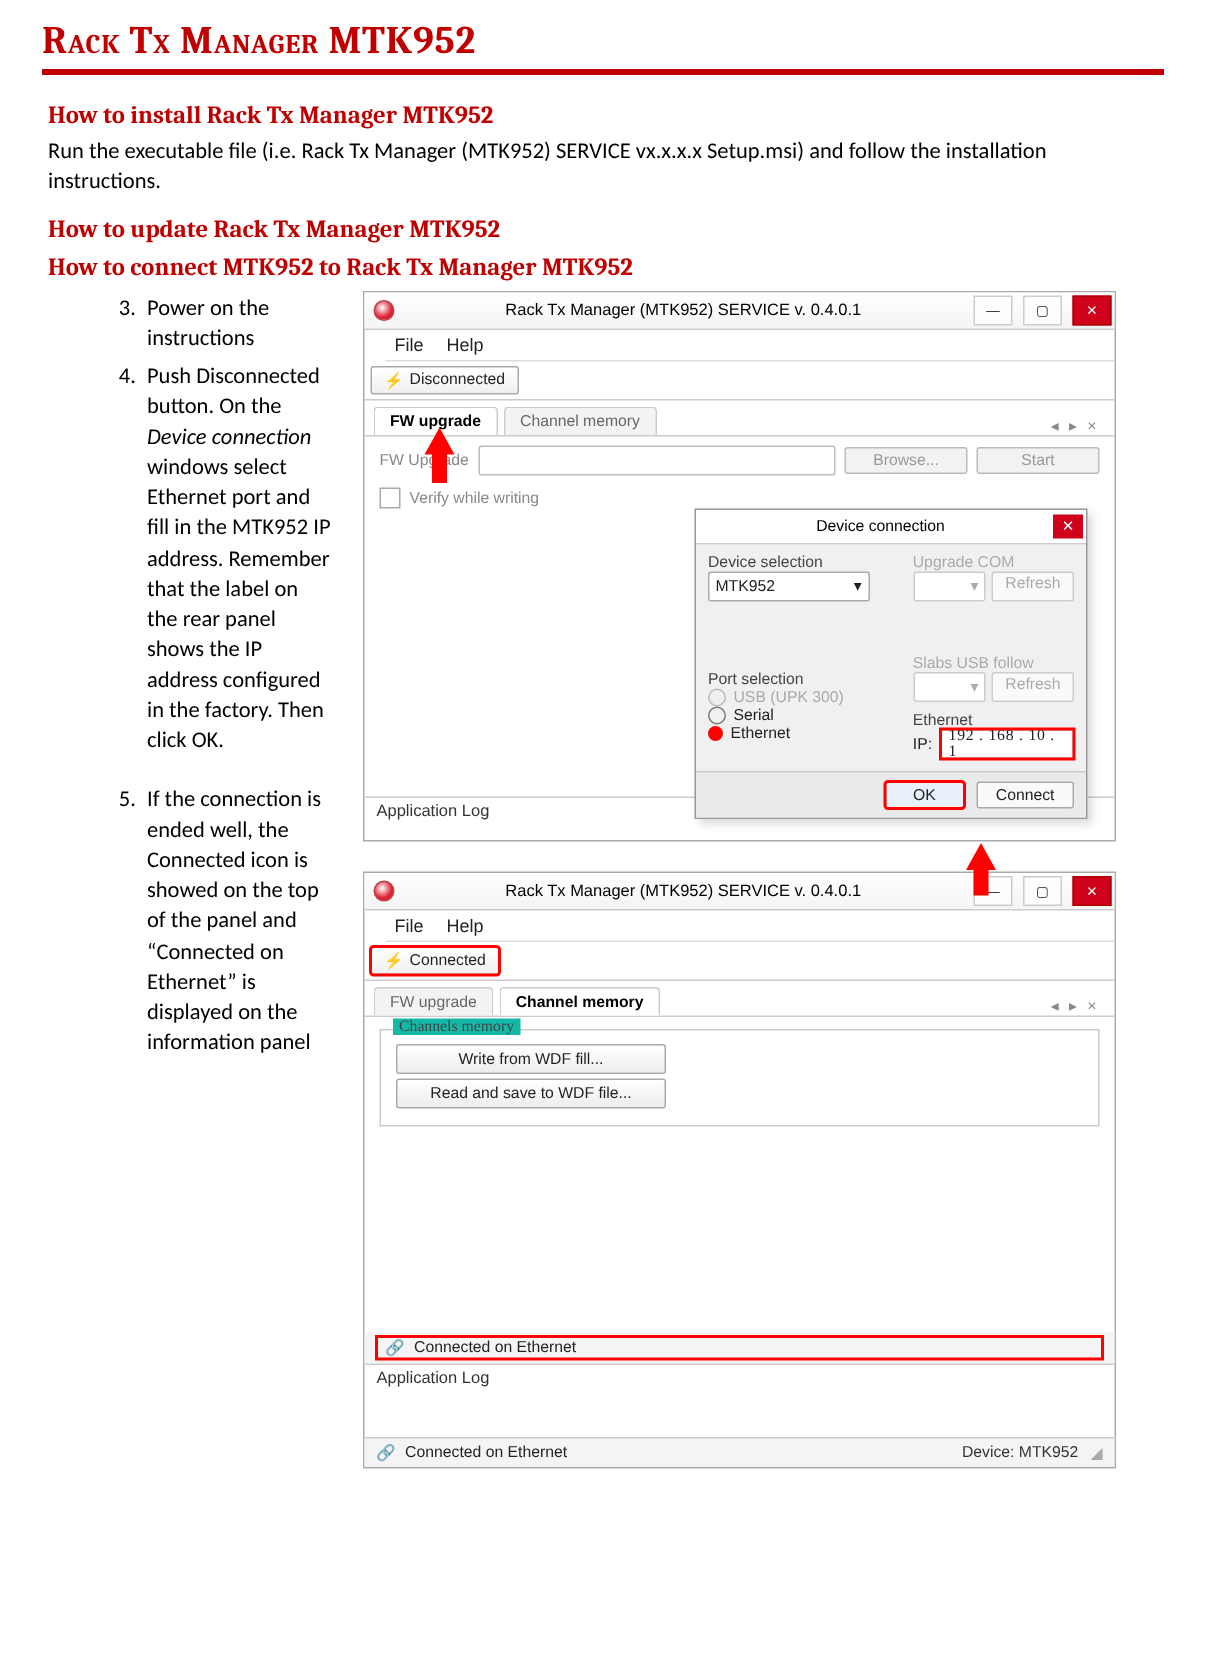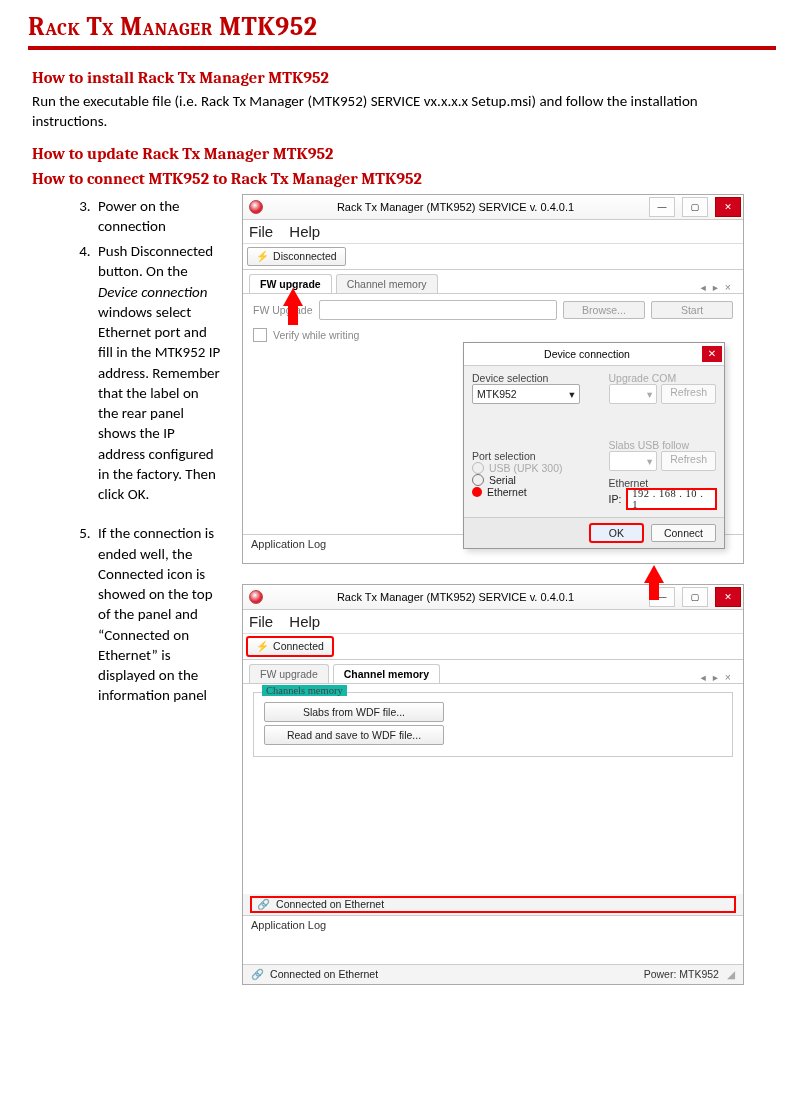--- a/index.html
+++ b/index.html
@@ -58,21 +58,21 @@
     gap: 6px;
   }
   .tb-icon {
     width: 12px; height: 12px; border-radius: 50%;
     background: radial-gradient(circle at 40% 35%, #fff, #d23 60%);
     border: 1px solid #b44;
   }
   .tb-title { flex: 1; text-align: center; font-size: 11px; color: #000; }
   .win-btn { width: 24px; height: 18px; display: inline-flex; align-items: center; justify-content: center; margin-left: 1px; font-size: 9px; border: 1px solid #ccc; background: #fdfdfd; }
   .win-close { background: #d0021b; color: #fff; border-color: #a00; }
-  .menubar { padding: 3px 6px; font-size: 15px; color: #222; border-bottom: 1px solid #ddd; }
+  .menubar { padding: 3px 6px; font-size: 12px; color: #222; border-bottom: 1px solid #ddd; margin-left: 14px; }
   .menubar span { margin-right: 12px; }
   .toolbar { padding: 3px 4px; border-bottom: 1px solid #ccc; }
   .conn-btn {
     display: inline-flex; align-items: center; gap: 4px;
     background: linear-gradient(#fff,#f0f0f0);
     border: 1px solid #a9a9a9; border-radius: 2px;
     padding: 2px 8px; font-size: 10.5px;
   }
   .hl-red { outline: 2px solid #ff0000; outline-offset: -1px; }
   .tabstrip {
@@ -166,21 +166,21 @@
   <div class="sec-h">How to install Rack Tx Manager MTK952</div>
   <p>Run the executable file (i.e. Rack Tx Manager (MTK952) SERVICE vx.x.x.x Setup.msi) and follow the installation instructions.</p>
 
   <div class="sec-h">How to update Rack Tx Manager MTK952</div>
 
   <div class="sec-h">How to connect MTK952 to Rack Tx Manager MTK952</div>
 
   <div class="wrap-row">
     <div class="wrap-col-text">
       <ol start="3">
-        <li>Power on the connection</li>
+        <li>Power on the instructions</li>
         <li>
           <span>Push Disconnected button. On the </span><span class="emph">Device connection</span><span> windows select Ethernet port and fill in the MTK952 IP address. Remember that the label on the rear panel shows the IP address configured in the factory. Then click OK.</span>
         </li>
       </ol>
       <div style="height:14px;"></div>
       <ol start="5">
         <li>If the connection is ended well, the Connected icon is showed on the top of the panel and “Connected on Ethernet” is displayed on the information panel</li>
       </ol>
     </div>
 
@@ -313,38 +313,38 @@
           </span>
         </div>
         <div class="tabstrip">
           <span class="tab" style="font-weight:400;">FW upgrade</span>
           <span class="tab sel">Channel memory</span>
           <span class="arrows">◂ ▸ ×</span>
         </div>
         <div class="body-area a2">
           <div class="ch-group">
             <span class="legend">Channels memory</span>
-            <span class="wide-btn">Slabs from WDF file...</span>
+            <span class="wide-btn">Write from WDF fill...</span>
             <span class="wide-btn">Read and save to WDF file...</span>
           </div>
           <div style="flex:1;"></div>
           <div class="status-bar" style="border-top:none;">
             <span class="left-status hl-red" style="padding:1px 6px;">
               <span style="color:#1a8f2c;">🔗</span>
               <span>Connected on Ethernet</span>
             </span>
           </div>
           <div class="log-title">Application Log</div>
           <div style="height:30px;"></div>
           <div class="status-bar">
             <span class="left-status">
               <span style="color:#1a8f2c;">🔗</span>
               <span>Connected on Ethernet</span>
             </span>
-            <span class="right-status">Power: MTK952</span>
+            <span class="right-status">Device: MTK952</span>
             <span class="grip">◢</span>
           </div>
         </div>
       </div>
 
     </div>
   </div>
 </div>
 
 </body></html>

